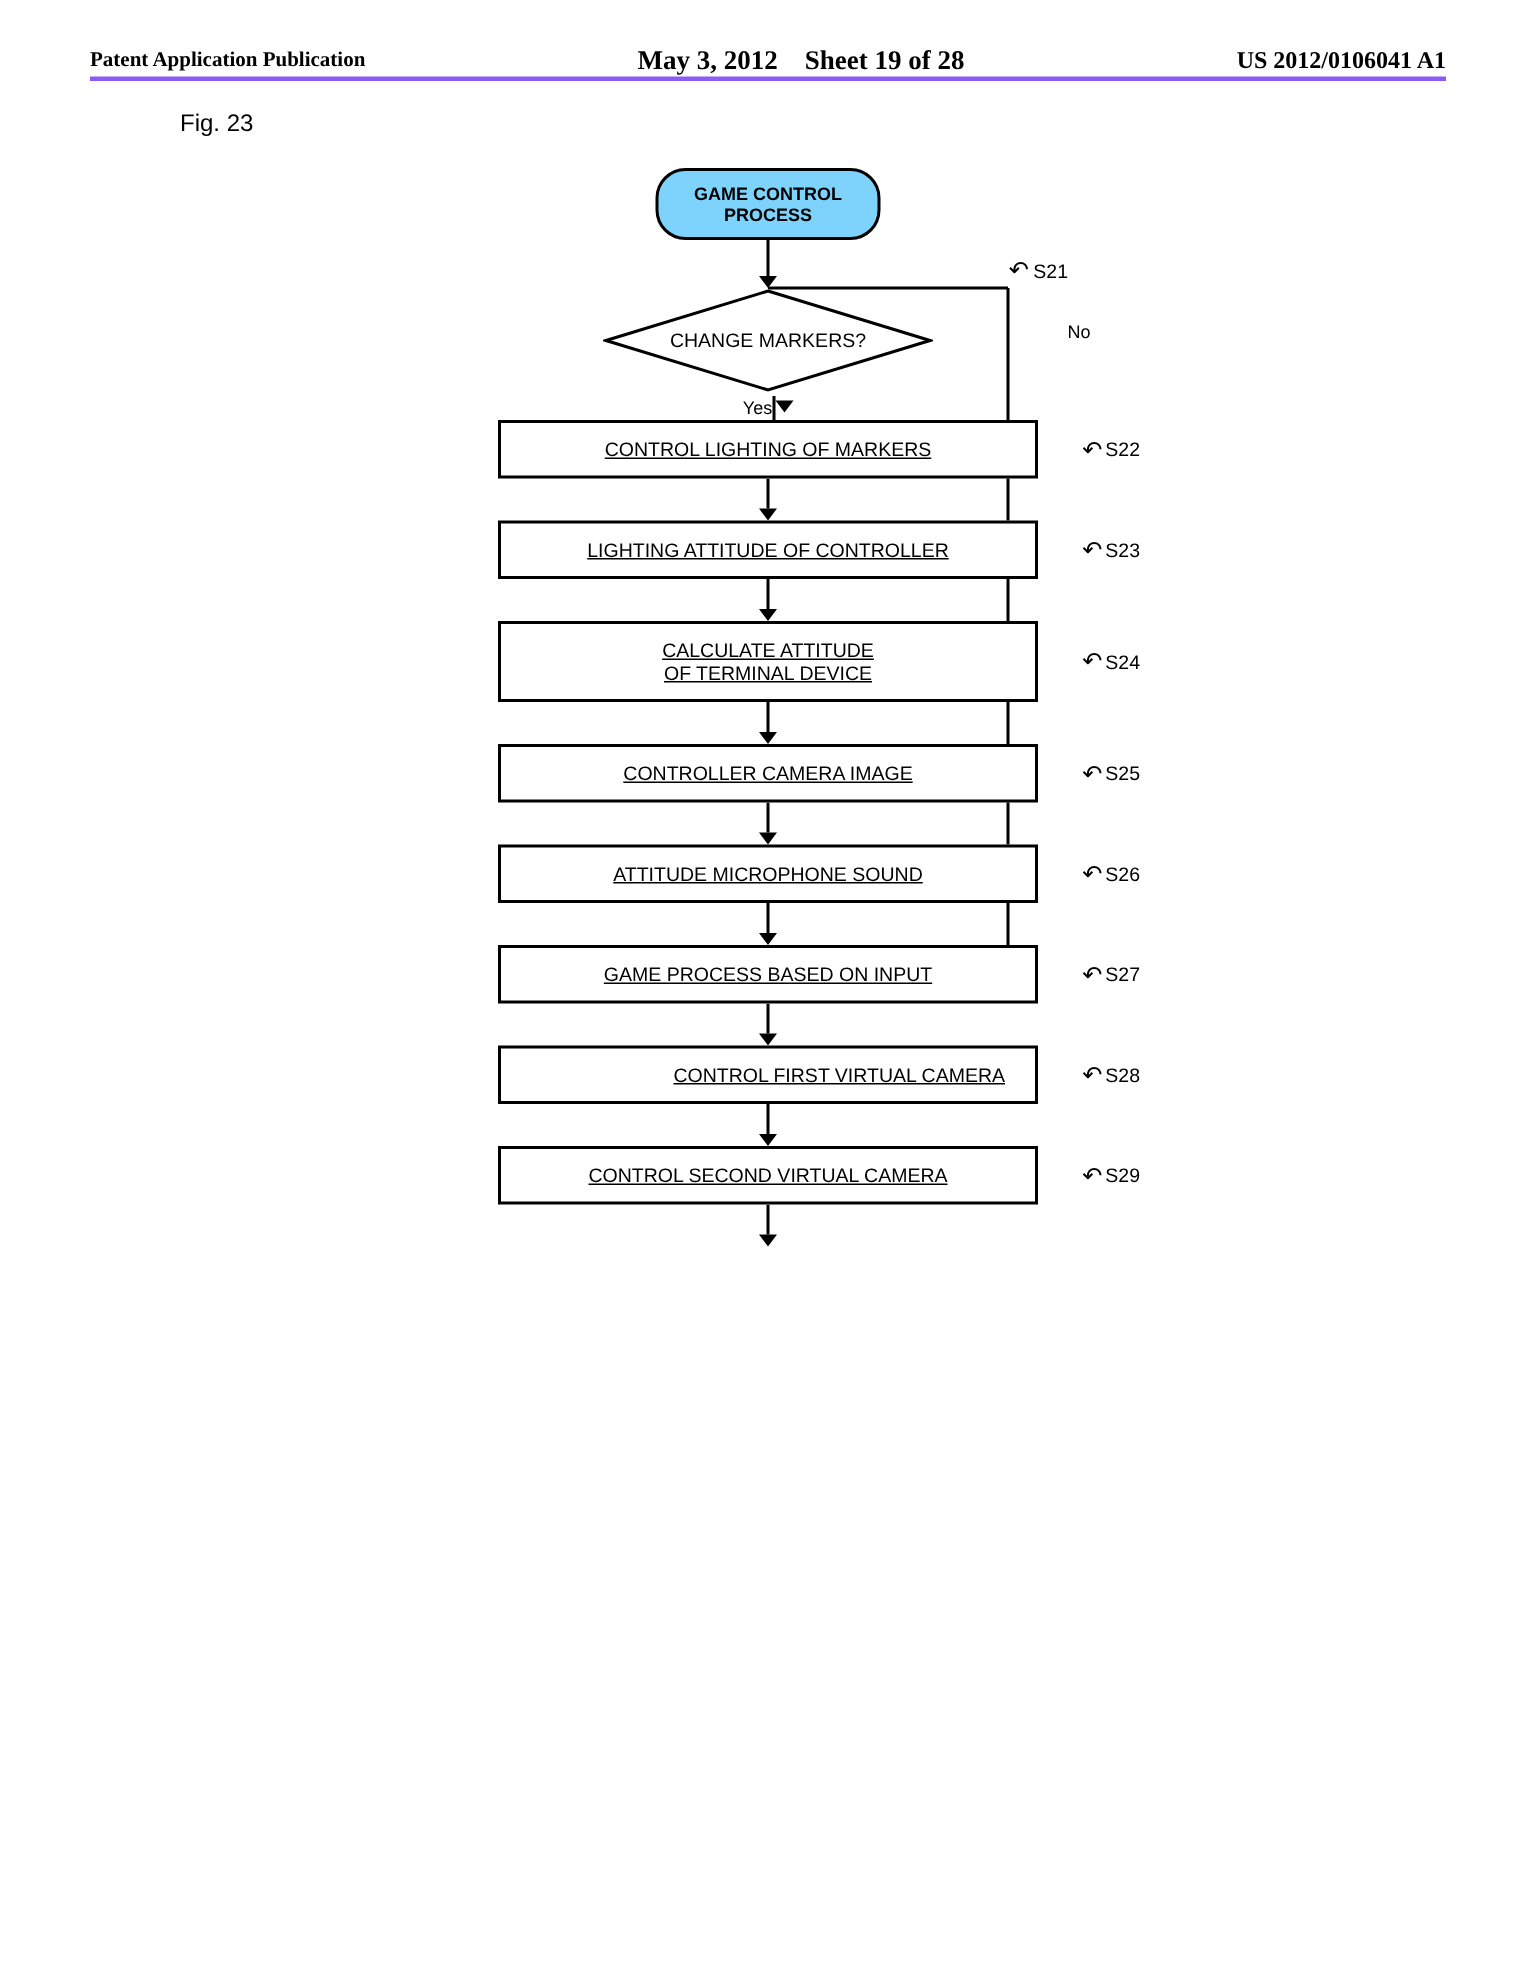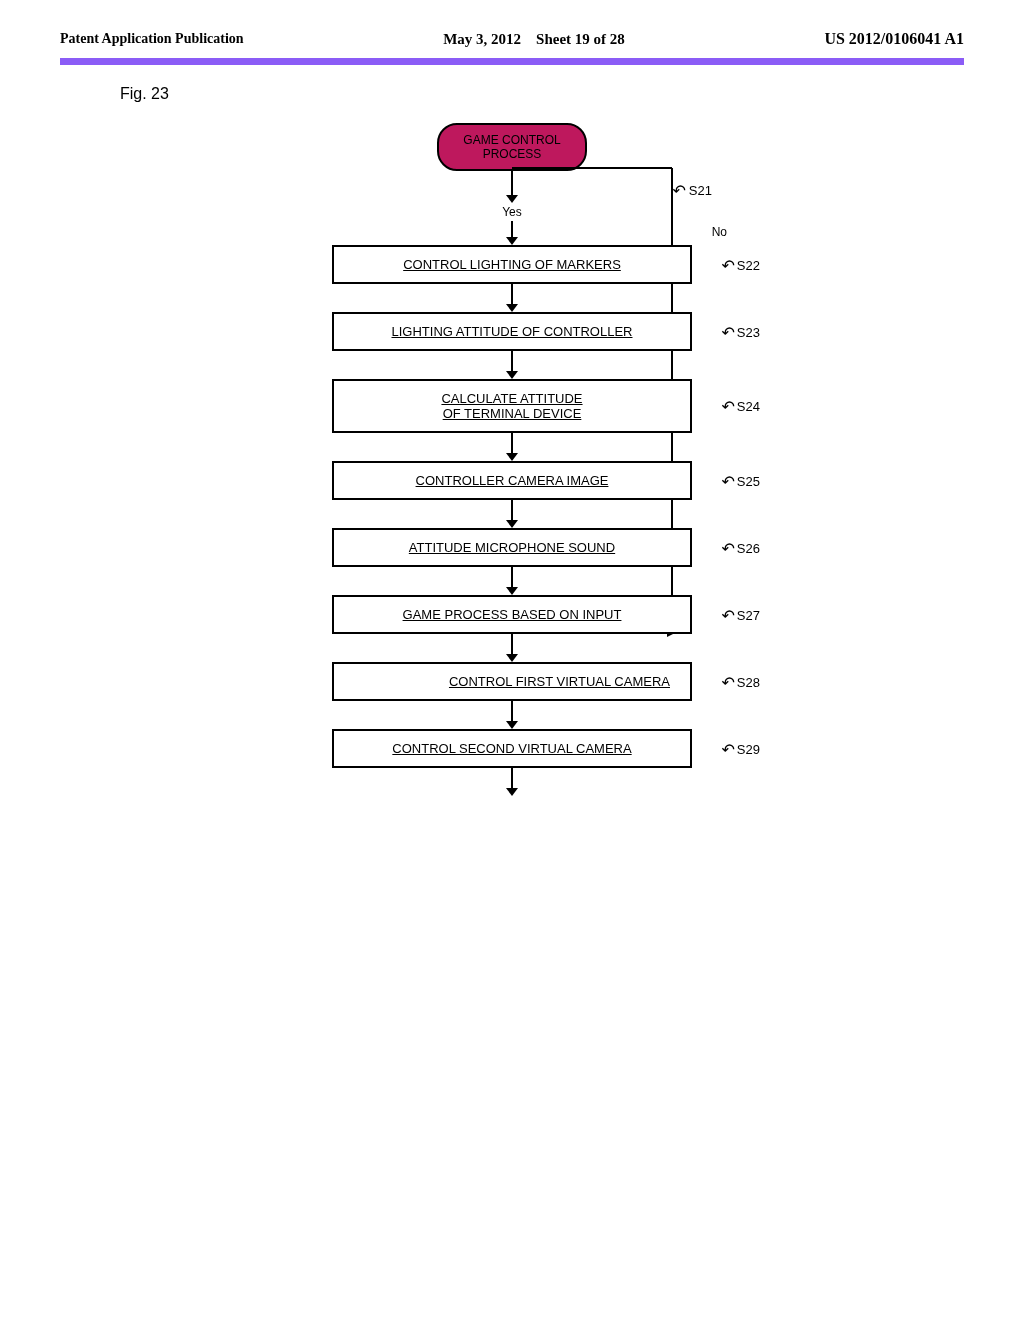--- a/index.html
+++ b/index.html
@@ -15,34 +15,34 @@
       width: 1024px;
       min-height: 1320px;
       background: #fff;
       padding: 30px 60px;
       position: relative;
     }
     .header {
       display: flex;
       justify-content: space-between;
       align-items: center;
-      border-bottom: 7px solid #8b5cf6;
-      padding-bottom: 10px;
+      border-bottom: 3px solid #8b5cf6;
+      padding-bottom: 0;
       margin-bottom: 20px;
     }
     .header-left {
       font-size: 14px;
       font-weight: bold;
     }
     .header-right {
       font-size: 16px;
       font-weight: bold;
     }
     .header-center {
-      font-size: 15px;
+      font-size: 18px;
       font-weight: bold;
       text-align: center;
     }
     .fig-label {
       font-size: 16px;
       margin-left: 60px;
       margin-bottom: 20px;
       font-family: Arial, sans-serif;
     }
     .flowchart {
@@ -53,22 +53,22 @@
       margin-top: 10px;
     }
     
     .shape-terminal {
       border: 2px solid #000;
       border-radius: 20px;
       padding: 8px 24px;
       text-align: center;
       font-size: 13px;
       font-family: Arial, sans-serif;
-      font-weight: normal;
-      background: #be185d;
+      font-weight: bold;
+      background: #7dd3fc;
       min-width: 120px;
     }
     
     .shape-rect {
       border: 2px solid #000;
       padding: 10px 20px;
       text-align: center;
       font-size: 13px;
       font-family: Arial, sans-serif;
       background: #fff;
@@ -158,33 +158,39 @@
 
     <div style="position:relative; width:600px; display:flex; justify-content:center;">
 
       <div style="position:absolute; right:100px; top:-22px; font-size:13px; font-family:Arial,sans-serif; display:flex; align-items:center;">
         <span style="font-size:16px; margin-right:3px;">↶</span>
         <span>S21</span>
       </div>
 
       <div style="position:absolute; right:85px; top:22px; font-size:12px; font-family:Arial,sans-serif;">No</div>
 
+      <div class="shape-diamond">
+        <svg width="220" height="70" viewBox="0 0 220 70">
+          <polygon points="110,2 218,35 110,68 2,35" fill="white" stroke="black" stroke-width="2"></polygon>
+        </svg>
+        <div class="diamond-text">CHANGE MARKERS?</div>
+      </div>
 
       <svg style="position:absolute; left:50%; top:50%; overflow:visible; pointer-events:none;" width="1" height="1">
 
         <line x1="0" y1="-35" x2="160" y2="-35" stroke="black" stroke-width="2"></line>
 
         <line x1="160" y1="-35" x2="160" y2="430" stroke="black" stroke-width="2"></line>
 
         <line x1="160" y1="430" x2="175" y2="430" stroke="black" stroke-width="2"></line>
         <polygon points="155,426 155,434 163,430" fill="black"></polygon>
       </svg>
     </div>
 
-    <div style="display:flex; flex-direction:column; align-items:center;">
+    <div style="display:flex; flex-direction:row; align-items:center;">
       <span class="label-yes" style="margin-top:2px;">Yes</span>
       <div class="v-line" style="height:16px; margin-top:2px;"></div>
       <div class="arrowhead-down"></div>
     </div>
 
     <div class="row" style="margin-bottom:0;">
       <div class="shape-rect" style="min-width:360px;">
         <span>CONTROL LIGHTING OF MARKERS</span>
         <div style="position:absolute; right:-70px; top:50%; transform:translateY(-50%); display:flex; align-items:center; font-size:13px; font-family:Arial,sans-serif; white-space:nowrap;">
           <span style="font-size:16px; margin-right:2px;">↶</span>

